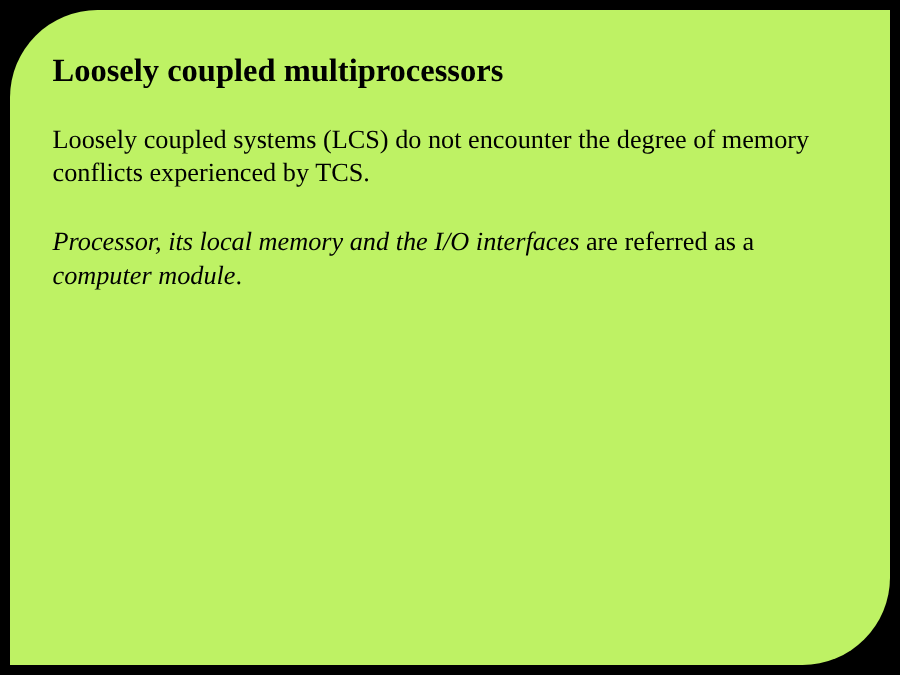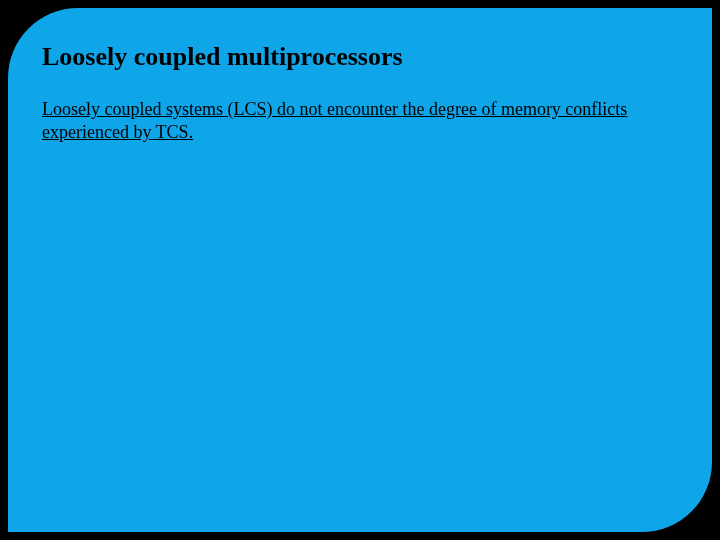--- a/index.html
+++ b/index.html
@@ -13,50 +13,50 @@
       background: #000000;
       font-family: Georgia, 'Times New Roman', serif;
       overflow: hidden;
     }
     .slide-frame {
       position: absolute;
       top: 8px;
       left: 8px;
       right: 8px;
       bottom: 8px;
-      background: #0ea5e9;
+      background: #bef264;
       border-top-left-radius: 70px;
       border-bottom-right-radius: 70px;
       padding-left: 20px;
     }
     .content {
       position: absolute;
       top: 34px;
       left: 34px;
       right: 34px;
       color: #000000;
     }
     .heading {
       font-size: 26px;
       font-weight: bold;
       margin-bottom: 26px;
       color: #000000;
     }
     .para {
-      font-size: 18px;
+      font-size: 21px;
       line-height: 1.28;
       margin-bottom: 28px;
       color: #000000;
-      text-decoration: underline;
     }
     .italic {
       font-style: italic;
     }
   </style>
 </head>
 <body>
 
 <div class="slide-frame">
   <div class="content">
     <div class="heading">Loosely coupled multiprocessors</div>
     <div class="para">Loosely coupled systems (LCS) do not encounter the degree of memory conflicts experienced by TCS.</div>
+    <div class="para"><span class="italic">Processor, its local memory and the I/O interfaces</span><span> are referred as a </span><span class="italic">computer module</span><span>.</span></div>
   </div>
 </div>
 
 </body></html>

